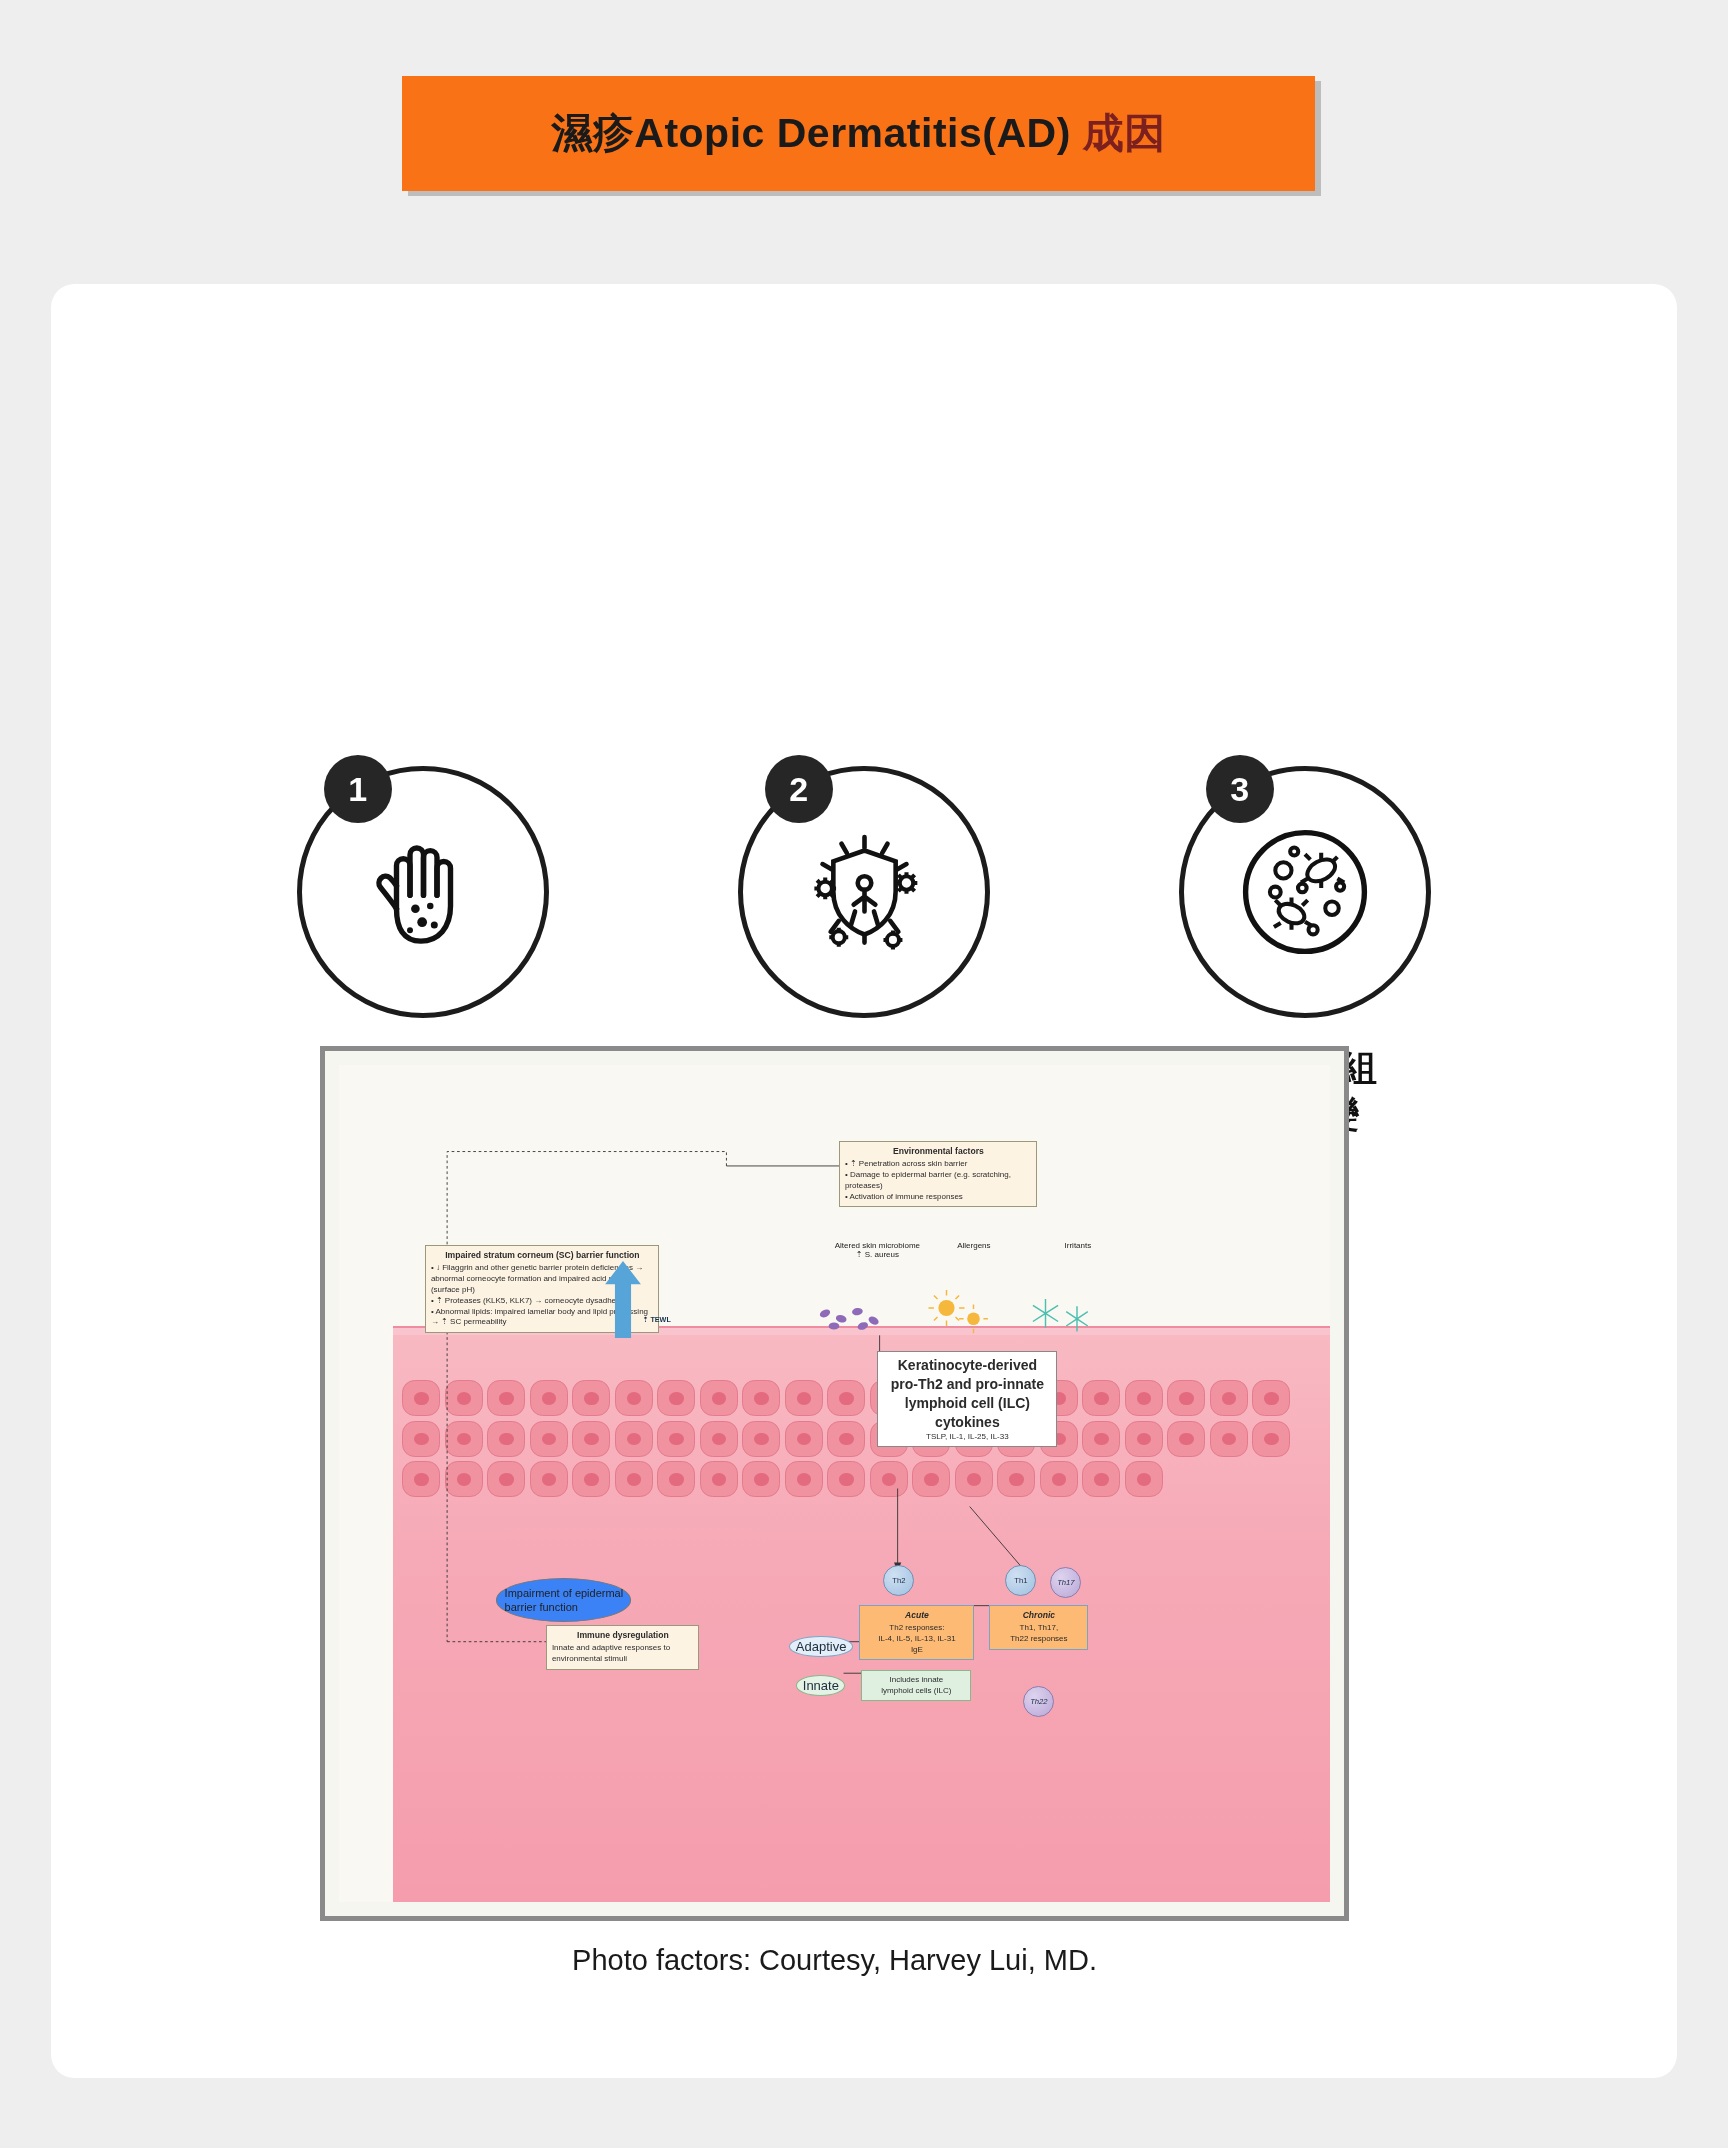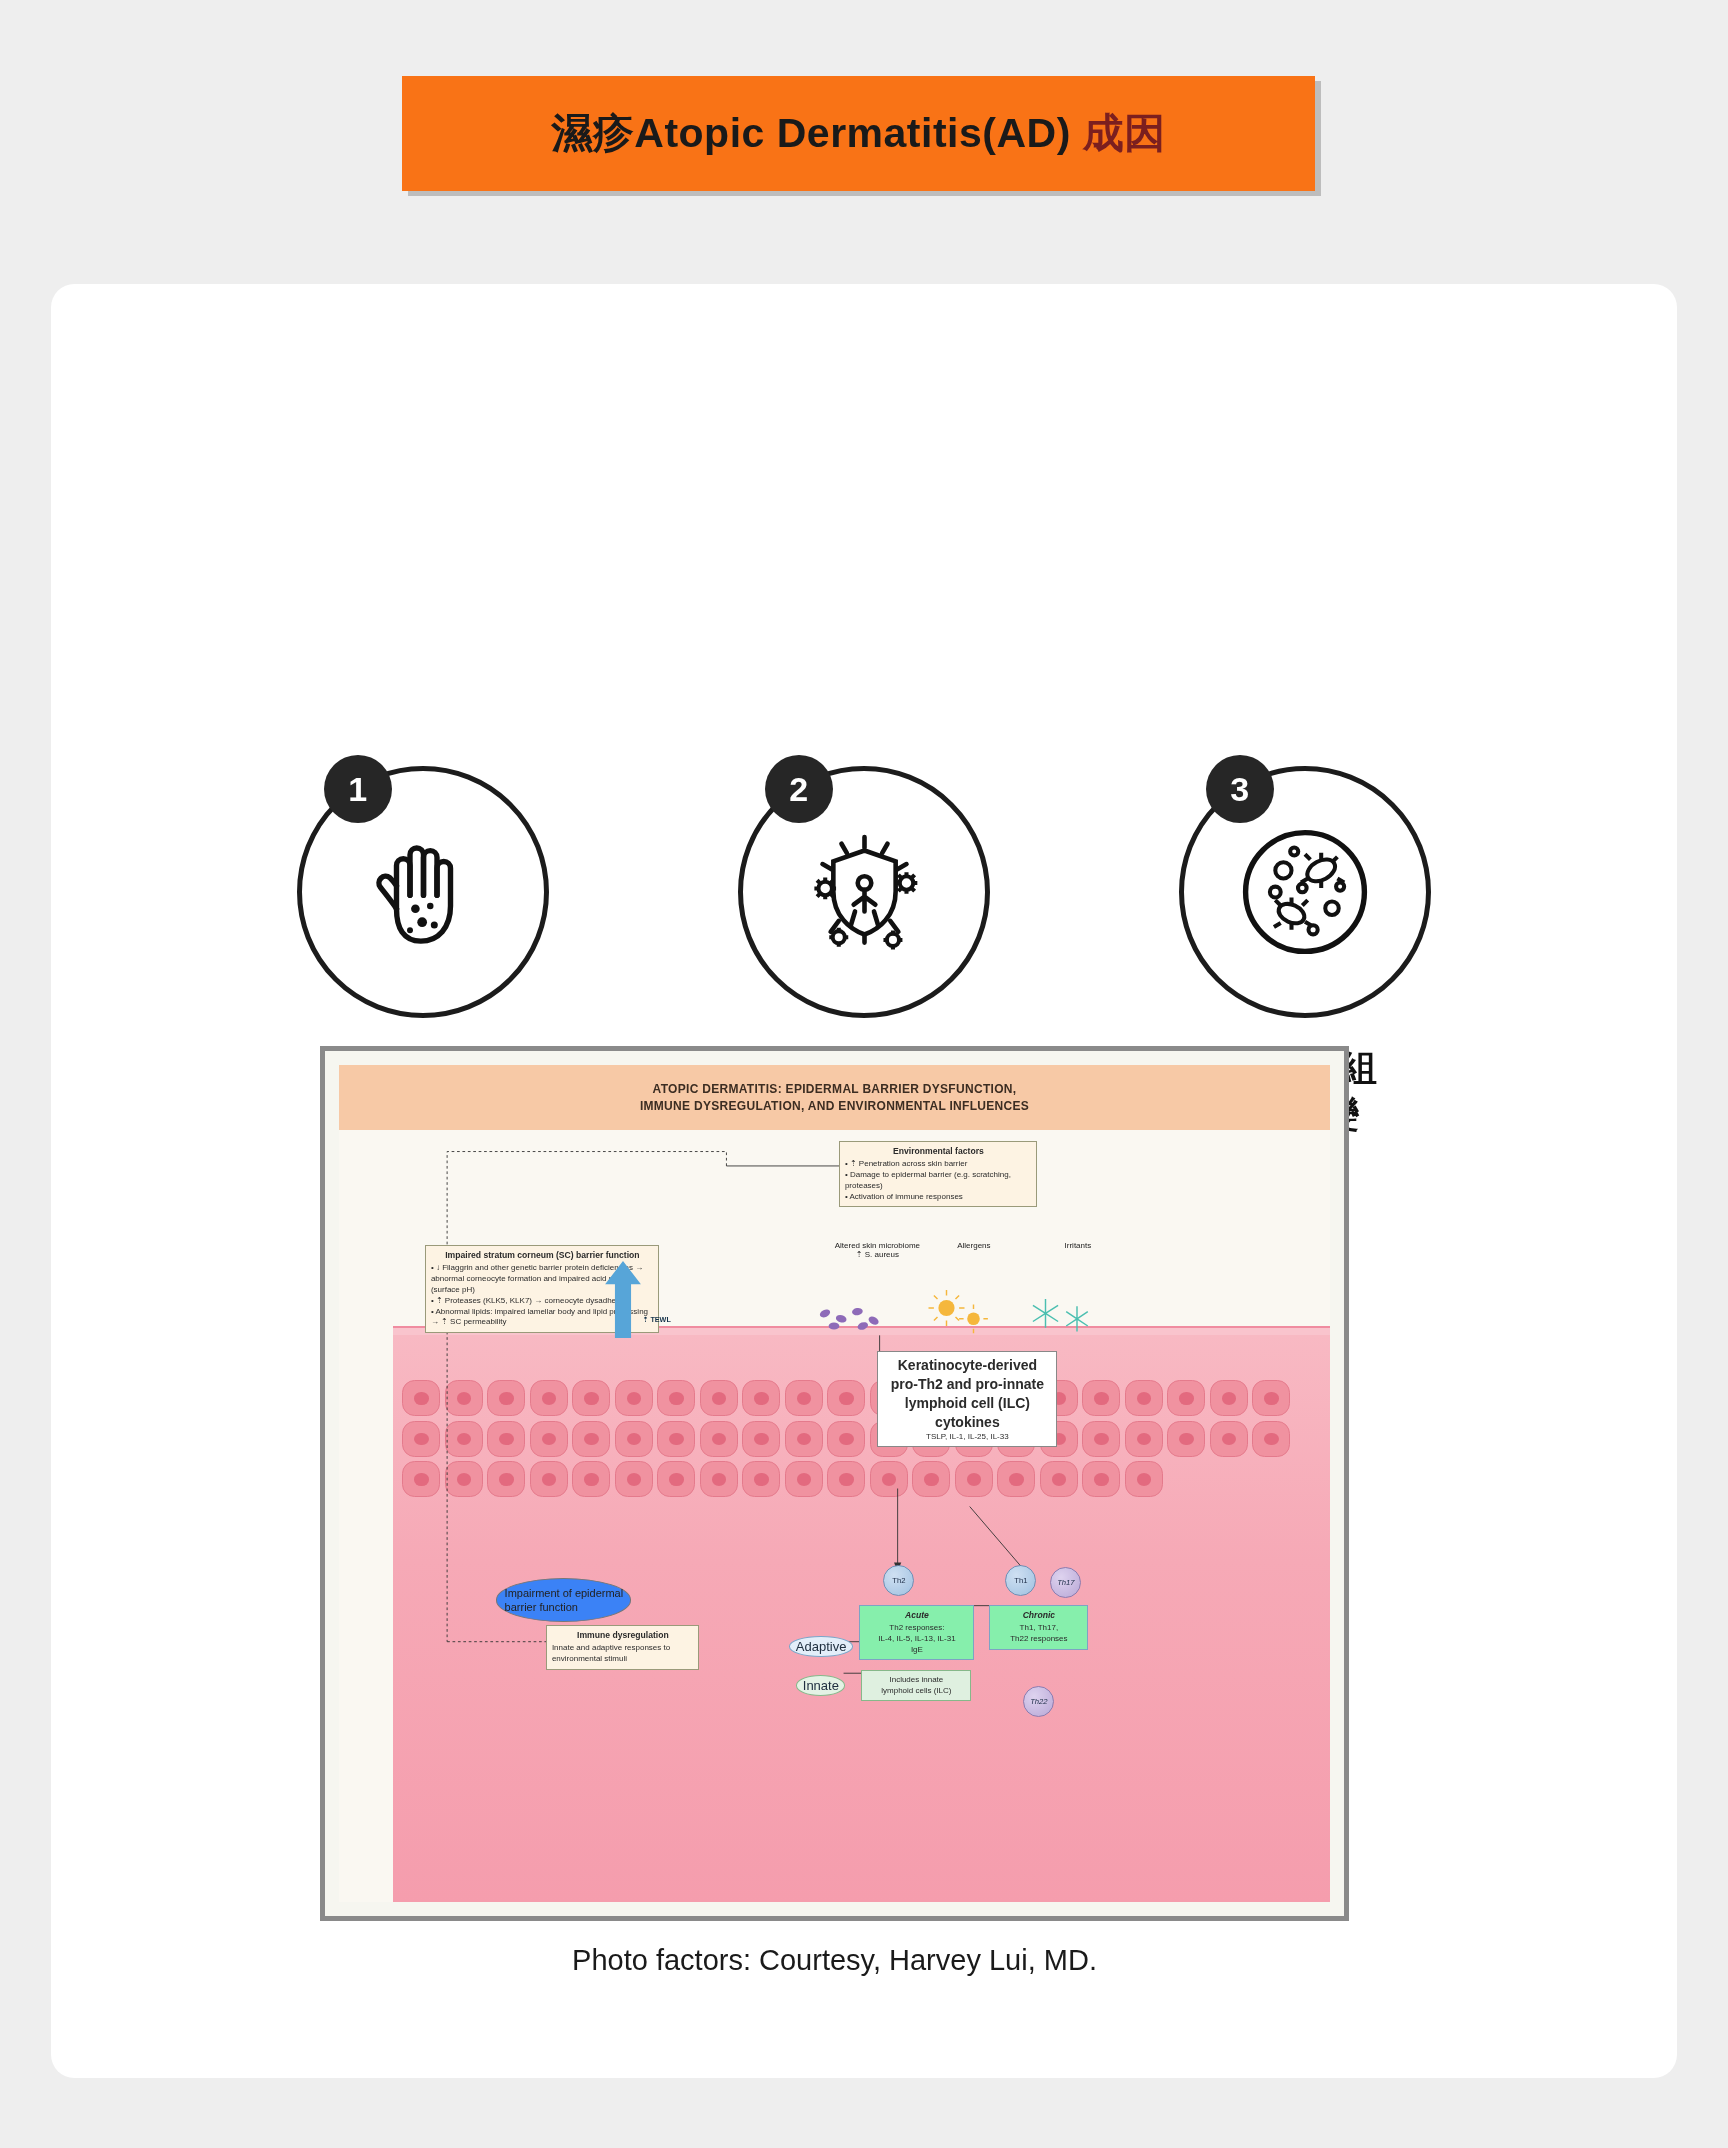--- a/index.html
+++ b/index.html
@@ -226,21 +226,21 @@
   }
   .box b { font-size: 14px; }
   .box-title {
     display: block;
     text-align: center;
     font-weight: bold;
     font-size: 8.6px;
     margin-bottom: 1.8px;
   }
   .box.blue {
-    background: #86efac;
+    background: #fdba74;
     border-color: #7da3c4;
     text-align: center;
   }
   .box.green {
     background: #dff0e0;
     border-color: #86b88a;
     text-align: center;
   }
   .box.white {
     background: #ffffff;
@@ -396,24 +396,20 @@
       </div>
       <div class="item-label">微生物組
 的改變</div>
     </div>
   </div>
 </div>
 
 <div class="figure-wrap">
   <div class="figure-inner">
 
-    <div class="fig-banner">
-      <div>ATOPIC DERMATITIS: EPIDERMAL BARRIER DYSFUNCTION,</div>
-      <div>IMMUNE DYSREGULATION, AND ENVIRONMENTAL INFLUENCES</div>
-    </div>
 
     <div class="skin-surface"></div>
     <div class="skin-area"></div>
     <div class="cells-row">
       <div class="cell"></div>
         <div class="cell"></div>
         <div class="cell"></div>
         <div class="cell"></div>
         <div class="cell"></div>
         <div class="cell"></div>

